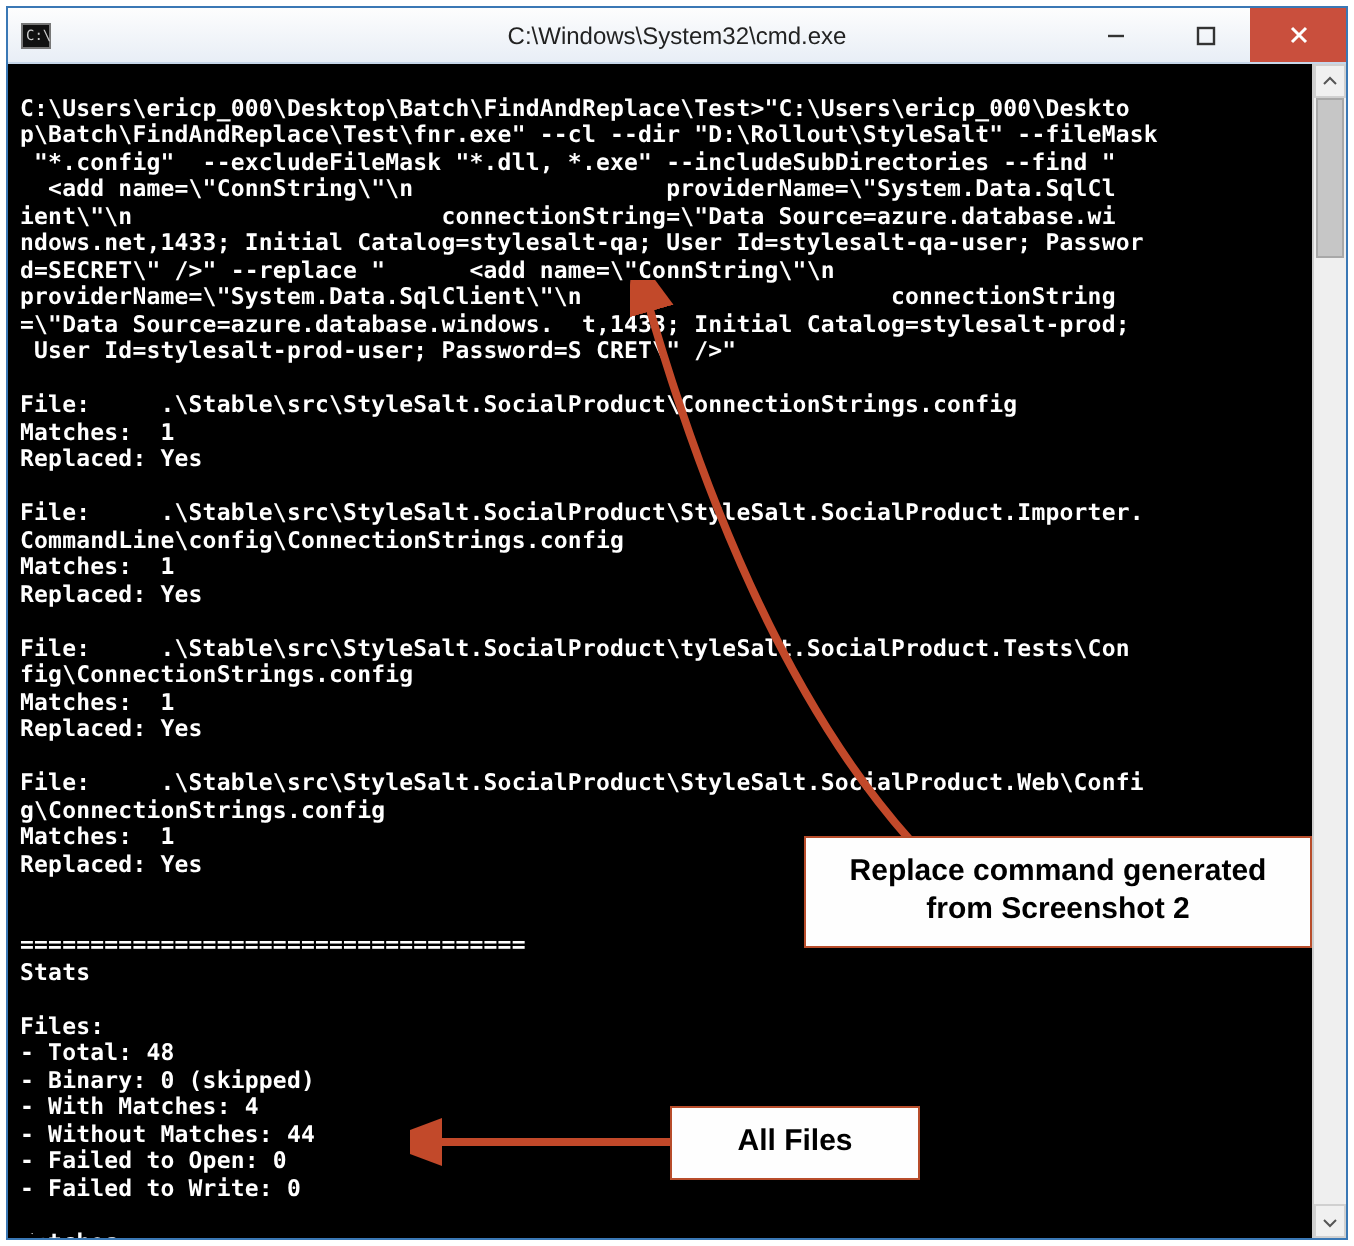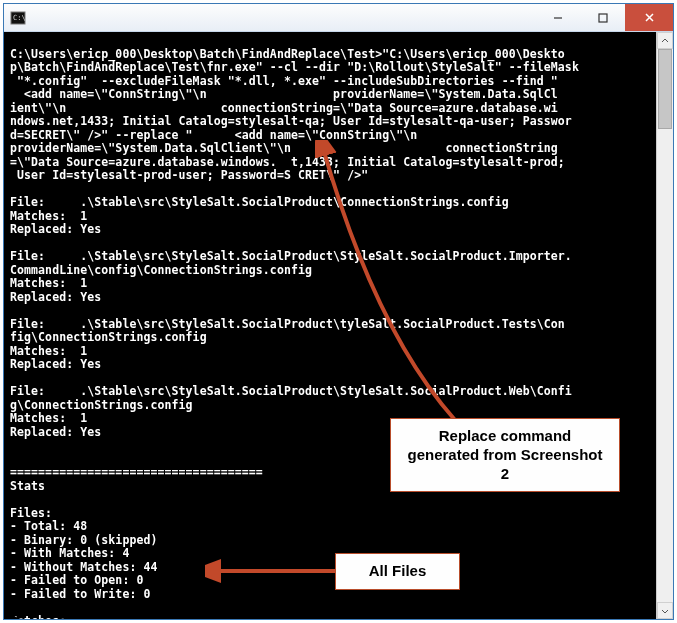--- a/index.html
+++ b/index.html
@@ -122,20 +122,21 @@
 <body>
 
 <div class="window">
   <div class="titlebar">
     <span class="title-icon">
       <svg width="16" height="16" viewBox="0 0 16 16">
         <rect x="1" y="2" width="14" height="12" fill="#111" stroke="#777"></rect>
         <text x="3" y="10" font-size="7" fill="#ccc" font-family="monospace">C:\</text>
       </svg>
     </span>
+    <span class="title-text">C:\Windows\System32\cmd.exe</span>
     <div class="win-controls">
       <div class="win-btn">
         <svg width="10" height="10">
             <path d="M1 5 H9" stroke="#333" stroke-width="1.2"></path>
           </svg>
       </div>
       <div class="win-btn">
         <svg width="10" height="10">
             <rect x="1" y="1" width="8" height="8" fill="none" stroke="#333" stroke-width="1.2"></rect>
           </svg>
@@ -208,21 +209,21 @@
       <div class="sb-thumb"></div>
     </div>
     <div class="sb-btn">
       <svg width="8" height="8">
           <path d="M1 3 L4 6 L7 3" fill="none" stroke="#555"></path>
         </svg>
     </div>
   </div>
 </div>
 
-<div class="callout" style="top:418px; left:390px; width:230px;">
+<div class="callout" style="top:418px; left:402px; width:254px;">
   <span>Replace command generated from Screenshot 2</span>
 </div>
 <svg class="arrow" style="top:140px; left:315px;" width="180" height="290">
   <defs>
     <marker id="ah1" markerWidth="10" markerHeight="10" refX="2" refY="3" orient="auto">
       <path d="M0,0 L0,6 L8,3 z" fill="#c2492a"></path>
     </marker>
   </defs>
   <path d="M140,280 Q60,190 8,8" stroke="#c2492a" stroke-width="4" fill="none" marker-end="url(#ah1)"></path>
 </svg>

